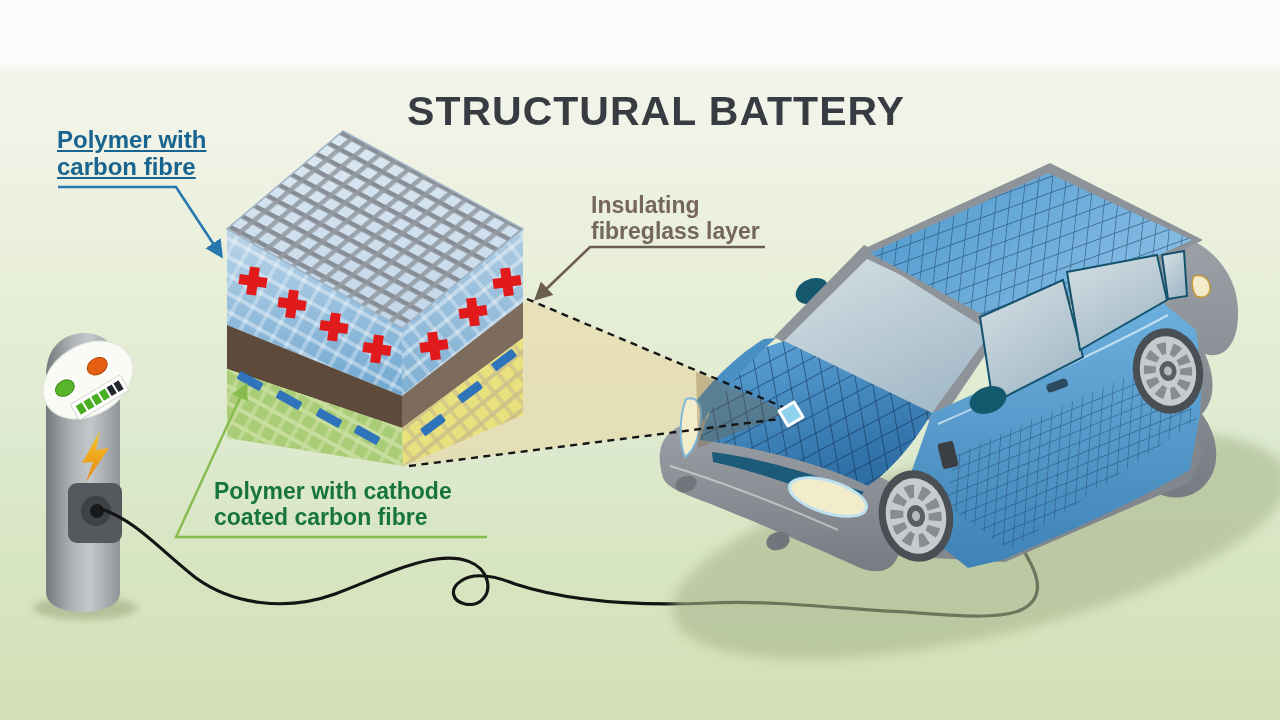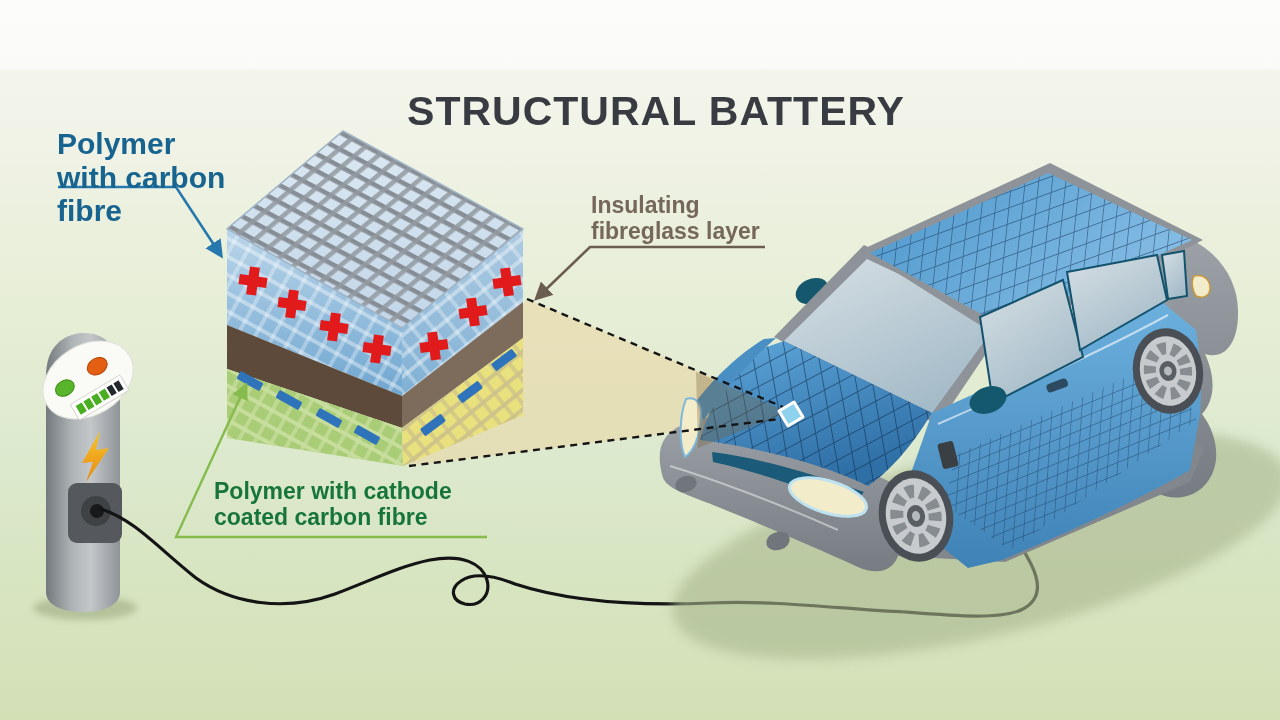--- a/index.html
+++ b/index.html
@@ -3,21 +3,21 @@
 <meta charset="utf-8">
 <style>
   html,body{margin:0;padding:0;}
   body{width:1280px;height:720px;overflow:hidden;font-family:"Liberation Sans",sans-serif;}
   .stage{position:relative;width:1280px;height:720px;
     background:linear-gradient(180deg,#fcfcfb 0%,#fafaf8 9.4%,#f3f5ec 9.8%,#eff2e4 22%,#e7eed6 42%,#deead0 60%,#d8e5c2 78%,#d3e0b6 100%);}
   svg{position:absolute;left:0;top:0;}
   .lbl{position:absolute;font-weight:bold;line-height:1.12;}
   .title{position:absolute;left:16px;top:88px;width:100%;text-align:center;
     font-size:41px;font-weight:bold;letter-spacing:1px;color:#383c42;}
-  .lbl-anode{left:57px;top:127px;width:170px;font-size:30px;color:#16648f;}
+  .lbl-anode{left:57px;top:127px;width:170px;font-size:24px;color:#16648f;text-decoration:underline;}
   .lbl-insulation{left:591px;top:193px;width:205px;font-size:23px;color:#75675a;}
   .lbl-cathode{left:214px;top:479px;width:280px;font-size:23px;color:#17753a;}
 </style>
 </head>
 <body>
 
 <div class="stage">
 
 <svg width="1280" height="720" viewBox="0 0 1280 720">
   <defs>

